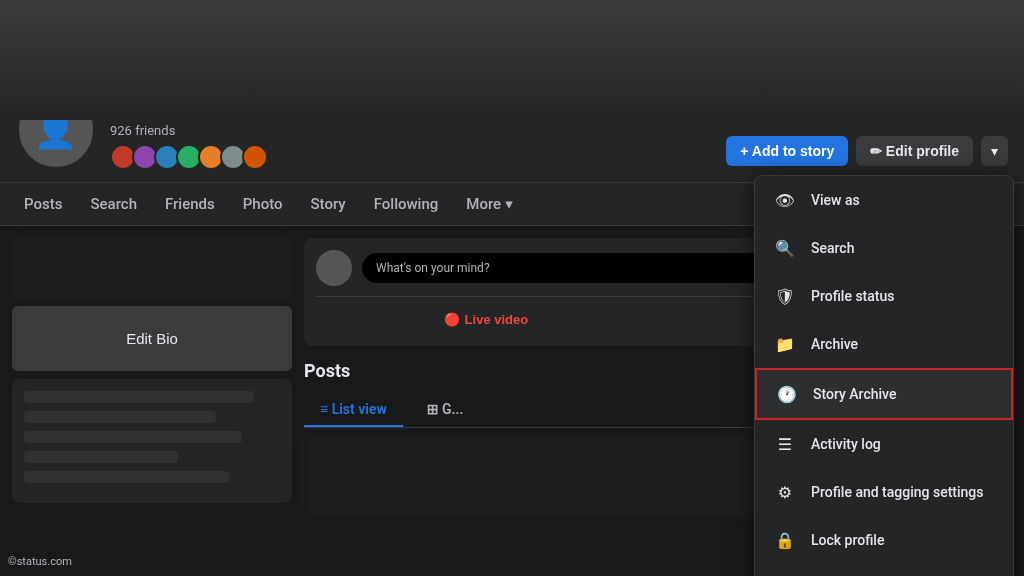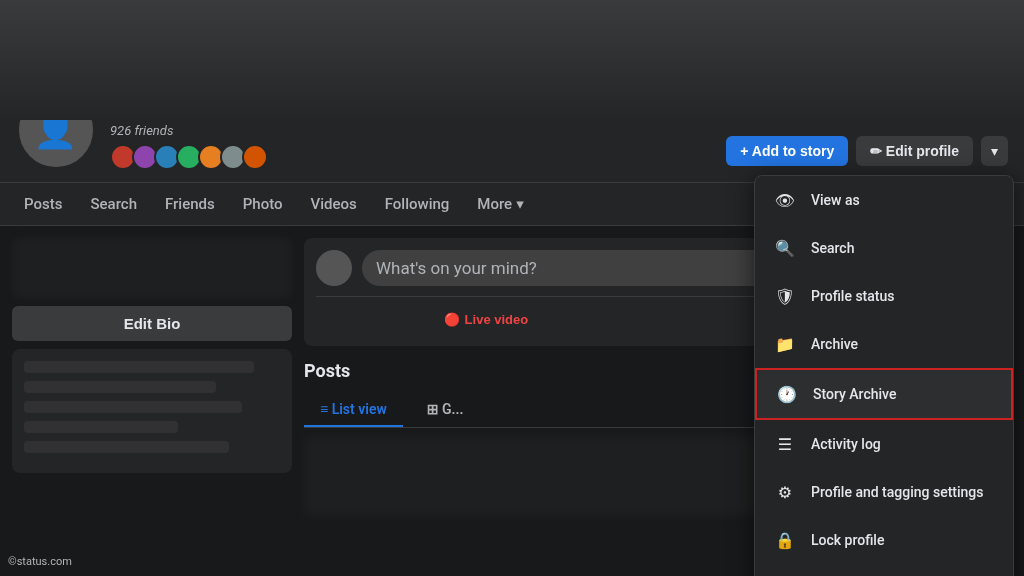--- a/index.html
+++ b/index.html
@@ -52,21 +52,20 @@
       font-size: 22px;
       font-weight: 700;
       color: #e4e6eb;
       line-height: 1.2;
     }
 
     .profile-friends {
       font-size: 13px;
       color: #b0b3b8;
       margin-bottom: 6px;
-      font-style: italic;
     }
 
     .friend-avatars {
       display: flex;
       gap: 2px;
     }
 
     .friend-avatar {
       width: 26px;
       height: 26px;
@@ -187,23 +186,23 @@
       height: 60px;
       filter: blur(3px);
       opacity: 0.5;
     }
 
     .edit-bio-btn {
       background: #3a3b3c;
       color: #e4e6eb;
       border: none;
       border-radius: 6px;
-      padding: 9px 16px;
+      padding: 24px 16px;
       font-size: 15px;
-      font-weight: 700;
+      font-weight: 400;
       cursor: pointer;
       width: 100%;
       text-align: center;
       margin-bottom: 8px;
     }
 
     .sidebar-blurred-lines {
       background: #242526;
       border-radius: 8px;
       padding: 12px;
@@ -238,26 +237,26 @@
 
     .post-avatar {
       width: 36px; height: 36px;
       border-radius: 50%;
       background: #555;
       flex-shrink: 0;
     }
 
     .post-input {
       flex: 1;
-      background: #404040;
+      background: #000000;
       border: none;
       border-radius: 20px;
       padding: 8px 14px;
       color: #b0b3b8;
-      font-size: 17px;
+      font-size: 12px;
       cursor: text;
     }
 
     .post-actions-row {
       display: flex;
       gap: 2px;
       border-top: 1px solid #3a3b3c;
       padding-top: 8px;
     }
 
@@ -424,21 +423,21 @@
     <button class="btn-edit-profile">✏ Edit profile</button>
     <button class="btn-chevron">▾</button>
   </div>
 </div>
 
 <div class="nav-bar">
   <div class="nav-item">Posts</div>
   <div class="nav-item">Search</div>
   <div class="nav-item">Friends</div>
   <div class="nav-item">Photo</div>
-  <div class="nav-item">Videos</div>
+  <div class="nav-item">Story</div>
   <div class="nav-item">Following</div>
   <div class="nav-item nav-more">
     More <span>▾</span>
   </div>
   <div class="nav-spacer"></div>
   <button class="btn-three-dots">
     <span>···</span>
   </button>
 </div>
 

